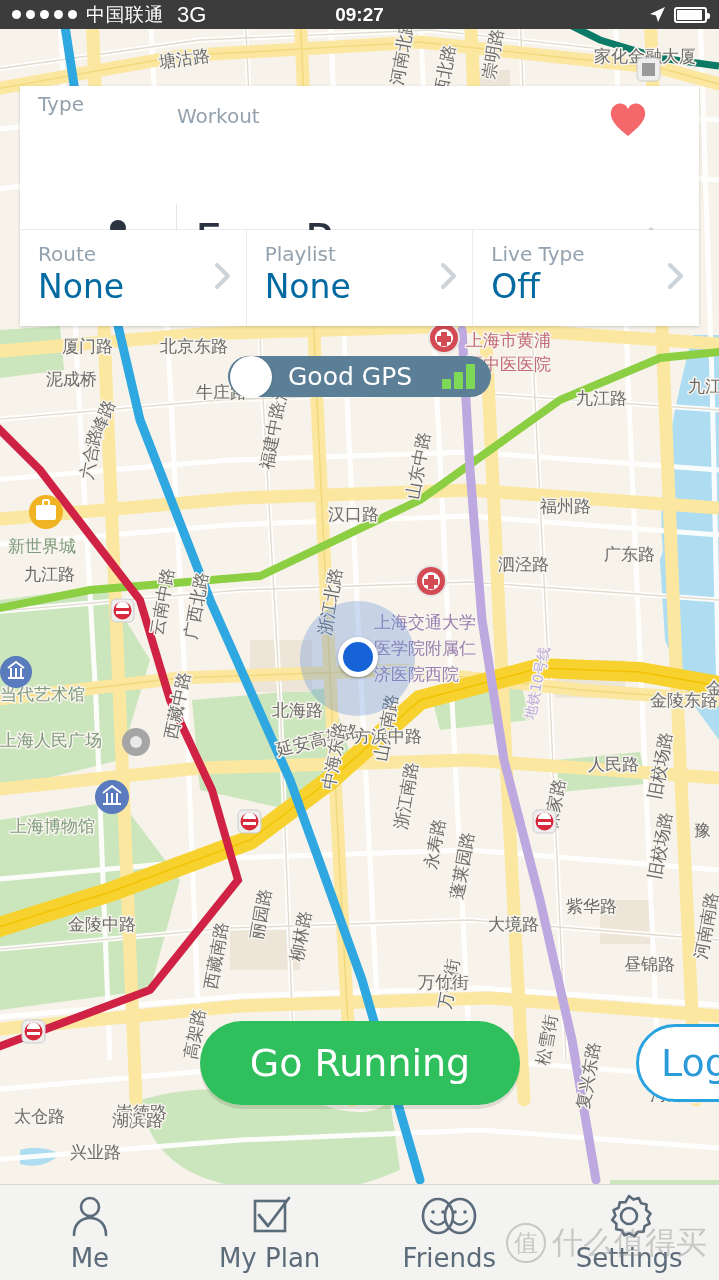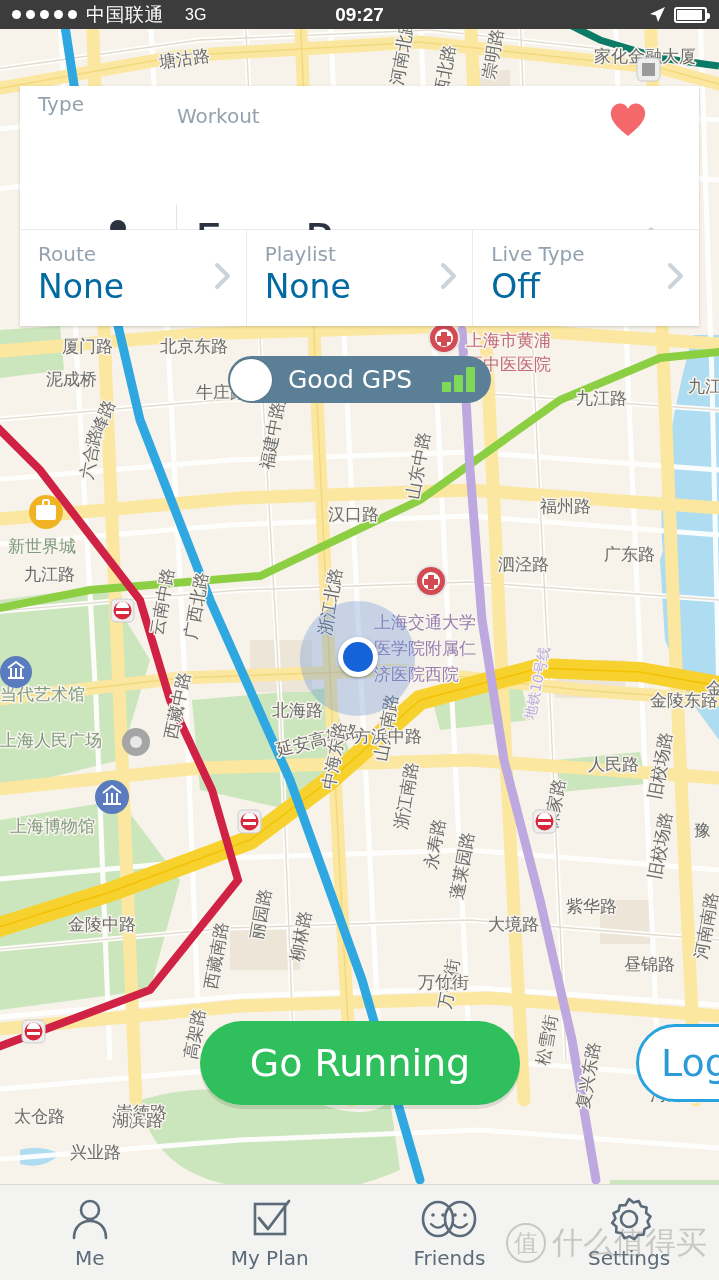--- a/index.html
+++ b/index.html
@@ -19,21 +19,21 @@
   .mlabel.park  { fill:#7f9b7c; }
 
   
   #statusbar { position:absolute; top:0; left:0; width:719px; height:29px;
                background:#3c3c3c; color:#fff; display:flex; align-items:center;
                padding:0 12px; font-size:19px; z-index:40; }
   #sb-left { display:flex; align-items:center; gap:9px; }
   .sdots { display:flex; gap:5px; }
   .sdot { width:9px; height:9px; border-radius:50%; background:#fff; }
   #sb-carrier { font-family:"DejaVu Sans", sans-serif; font-size:19px; letter-spacing:.5px; }
-  #sb-net { font-size:16px; margin-left:12px; }
+  #sb-net { font-size:22px; margin-left:4px; }
   #sb-time { position:absolute; left:0; right:0; text-align:center; font-size:19px;
              font-weight:bold; pointer-events:none; }
   #sb-right { margin-left:auto; display:flex; align-items:center; gap:8px; z-index:2; }
   #batt { width:33px; height:16px; border:2px solid #fff; border-radius:3px; position:relative; }
   #batt::after{ content:""; position:absolute; right:-5px; top:4px; width:3px; height:6px;
                 background:#fff; border-radius:0 2px 2px 0; }
   #batt i { position:absolute; left:1px; top:1px; bottom:1px; width:85%; background:#fff; display:block; }
 
   
   #topcard { position:absolute; top:86px; left:20px; width:679px; z-index:30;
@@ -55,21 +55,21 @@
   .subcard:last-child { border-right:none; }
   .sub-cap { position:absolute; left:18px; top:12px; font-size:20px; color:#93a2ae;
              font-family:"DejaVu Sans", sans-serif; }
   .sub-val { position:absolute; left:18px; top:37px; font-size:33px; color:#0369a1;
              font-family:"DejaVu Sans", sans-serif; }
   .sub-chev { position:absolute; right:14px; top:32px; }
 
   .chev { display:block; }
 
   
-  #gps { position:absolute; top:356px; left:228px; width:263px; height:47px;
+  #gps { position:absolute; top:356px; left:228px; width:263px; height:41px;
          background:#5b7f96; border-radius:24px; z-index:25;
          display:flex; align-items:center; }
   #gps-knob { width:42px; height:42px; border-radius:50%; background:#fff;
               margin-left:2px; box-shadow:0 0 2px rgba(0,0,0,.2); flex:0 0 auto; }
   #gps-text { color:#fff; font-size:25px; margin-left:16px;
               font-family:"DejaVu Sans", sans-serif; }
   #gps-bars { margin-left:auto; margin-right:16px; display:flex; align-items:flex-end; gap:3px; }
   #gps-bars i { width:9px; background:#7ed957; display:block; border-radius:1px; }
   #gps-bars i:nth-child(1){ height:10px; }
   #gps-bars i:nth-child(2){ height:17px; }
@@ -100,21 +100,21 @@
               color:#8d8d8d; font-size:24px; display:flex; align-items:center;
               justify-content:center; font-family:"DejaVu Sans", sans-serif; }
   #wm-text { color:#8d8d8d; font-size:31px; font-family:"DejaVu Sans", sans-serif; }
 
   
   #tabbar { position:absolute; left:0; bottom:0; width:719px; height:96px;
             background:#f3f3f1; border-top:1px solid #d9d9d6; display:flex; z-index:40; }
   .tab { flex:1; display:flex; flex-direction:column; align-items:center;
          justify-content:center; gap:4px; position:relative; }
   .tab.active { background:#fff; }
-  .tab-label { font-size:20px; color:#5c6b7a; font-family:"DejaVu Sans", sans-serif; }
+  .tab-label { font-size:26px; color:#5c6b7a; font-family:"DejaVu Sans", sans-serif; }
   .tab.active .tab-label { color:#29a3e0; }
   .tab-icon { height:46px; display:flex; align-items:center; justify-content:center; }
 </style>
 </head>
 <body>
 
 <div id="screen">
 
   <div id="map">
     <svg viewBox="0 0 719 1280" xmlns="http://www.w3.org/2000/svg">

